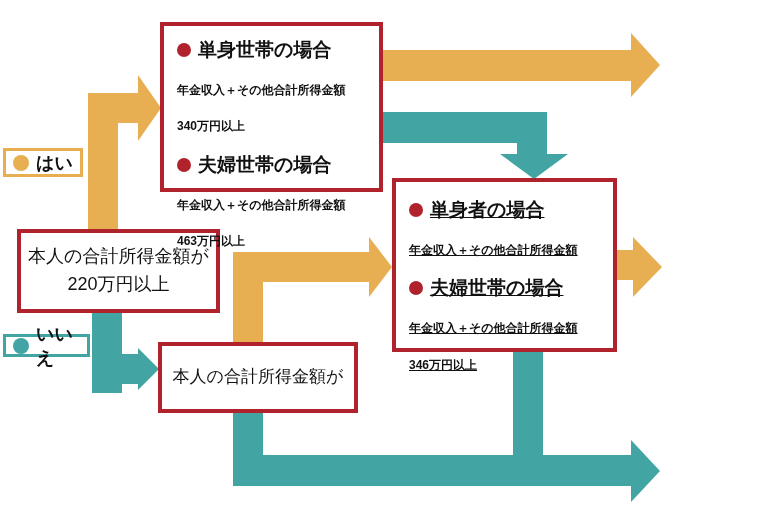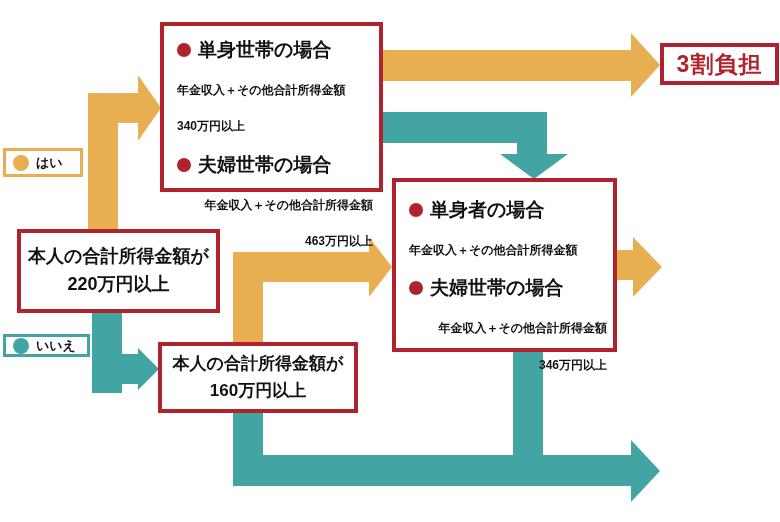--- a/index.html
+++ b/index.html
@@ -18,41 +18,41 @@
   .seg.yes{background:var(--c-yes);}
   .seg.no{background:var(--c-no);}
   .head{position:absolute;z-index:1;width:0;height:0;}
   
   .rbox{
     position:absolute;z-index:2;background:#ffffff;
     border:4px solid var(--c-red);box-sizing:border-box;
   }
   .decision{
     display:flex;flex-direction:column;align-items:center;justify-content:center;
-    font-weight:bold;text-align:center;line-height:1.55;
+    font-weight:normal;text-align:center;line-height:1.55;
   }
   #box-220{left:17px;top:229px;width:203px;height:84px;font-size:18px;}
   #box-160{left:158px;top:342px;width:200px;height:71px;font-size:17px;}
   #box-top{left:160px;top:22px;width:223px;height:170px;padding:11px 6px 16px 13px;}
-  #box-mid{left:392px;top:178px;width:225px;height:174px;padding:15px 6px 6px 13px;}
-  .cond-group + .cond-group{margin-top:16px;text-align:right;}
+  #box-mid{left:392px;top:178px;width:225px;height:174px;padding:15px 6px 6px 13px;text-decoration:underline;}
+  .cond-group + .cond-group{margin-top:16px;}
   .cond-title{display:flex;align-items:center;gap:7px;font-size:19px;font-weight:bold;}
   .bullet{width:14px;height:14px;border-radius:50%;background:var(--c-red);flex:none;}
   .cond-detail{font-size:12px;font-weight:bold;line-height:1.45;margin-top:19px;}
   .result{
     display:flex;align-items:center;justify-content:center;
     color:var(--c-red);font-size:23px;font-weight:bold;letter-spacing:1px;
     width:119px;height:42px;left:660px;
   }
   #res-3{top:43px;} #res-2{top:246px;} #res-1{top:450px;}
   
   .tag{
     position:absolute;z-index:3;background:#ffffff;box-sizing:border-box;
     display:flex;align-items:center;gap:7px;padding-left:7px;
-    font-size:13px;font-weight:bold;
+    font-size:18px;font-weight:bold;
   }
   #label-yes{left:3px;top:148px;width:80px;height:29px;border:3px solid var(--c-yes);}
   #label-no{left:3px;top:334px;width:87px;height:23px;border:3px solid var(--c-no);}
   .dot{width:16px;height:16px;border-radius:50%;flex:none;}
   .dot.yes{background:var(--c-yes);}
   .dot.no{background:var(--c-no);}
 </style>
 </head>
 <body>
 
@@ -108,21 +108,20 @@
     <span>いいえ</span>
   </div>
 
   <div class="rbox decision" id="box-220">
     <span>本人の合計所得金額が</span>
     <span>220万円以上</span>
   </div>
 
   <div class="rbox decision" id="box-160">
     <span>本人の合計所得金額が</span>
-    <span>160万円以上</span>
   </div>
 
   <div class="rbox" id="box-top">
     <div class="cond-group">
       <div class="cond-title">
         <span class="bullet"></span>
         <span>単身世帯の場合</span>
       </div>
       <div class="cond-detail">年金収入＋その他合計所得金額</div>
       <div class="cond-detail">340万円以上</div>
@@ -148,15 +147,14 @@
     <div class="cond-group">
       <div class="cond-title">
         <span class="bullet"></span>
         <span>夫婦世帯の場合</span>
       </div>
       <div class="cond-detail">年金収入＋その他合計所得金額</div>
       <div class="cond-detail">346万円以上</div>
     </div>
   </div>
 
-  <div class="rbox result" id="res-3">3割負担</div>
 
 </div>
 
 </body></html>

